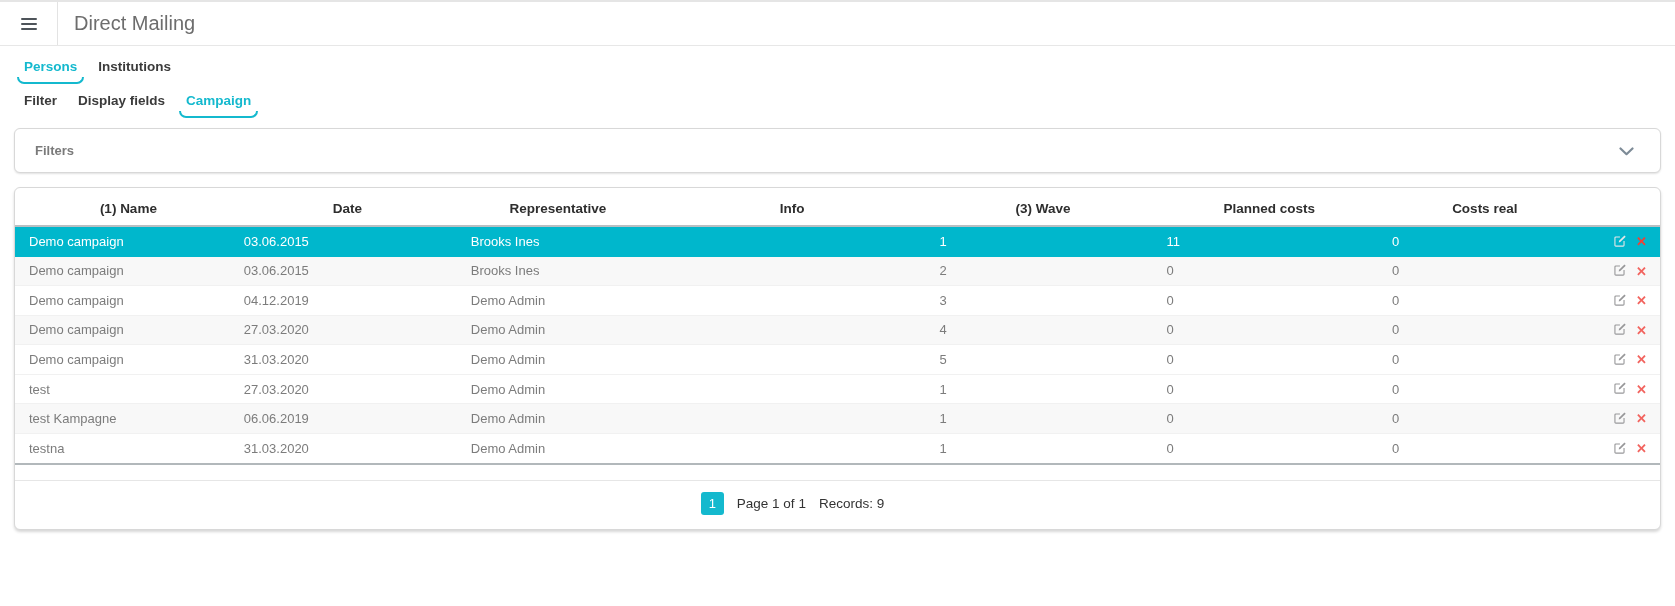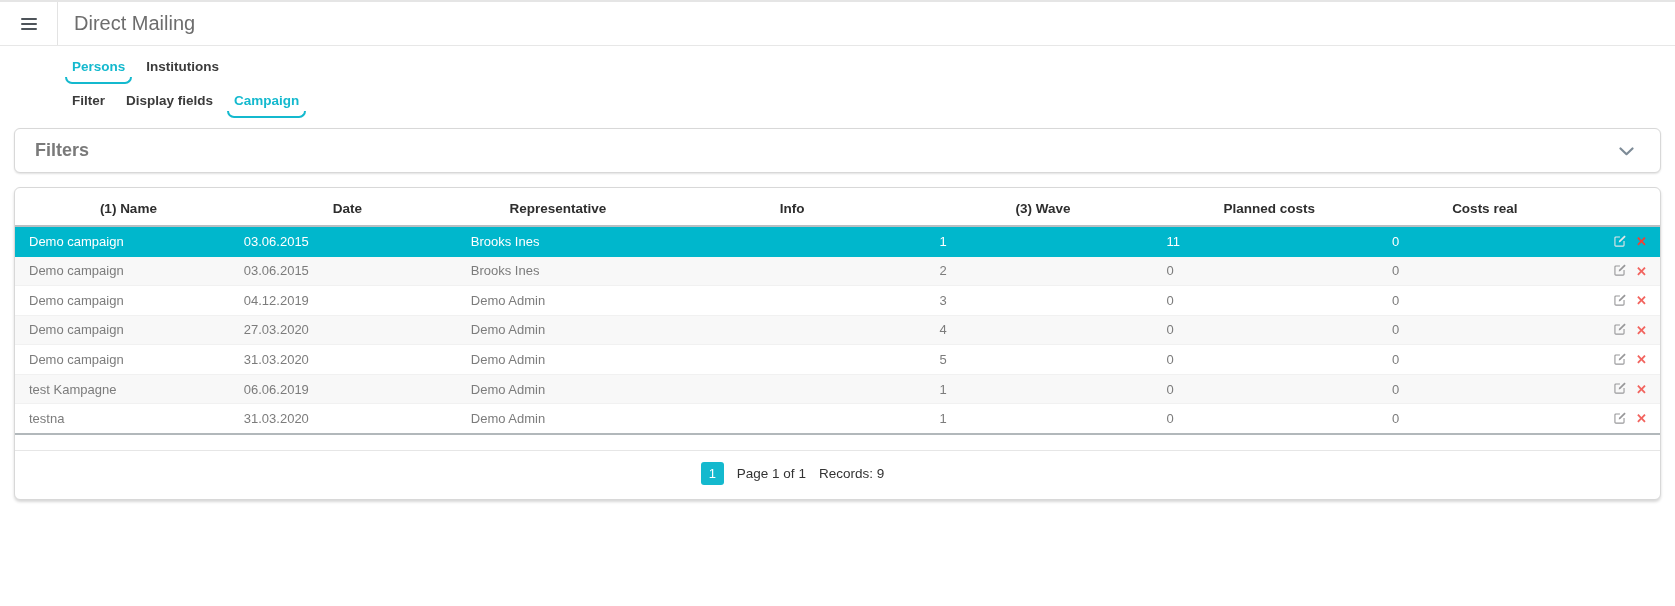--- a/index.html
+++ b/index.html
@@ -35,38 +35,38 @@
     background:var(--accent); color:#fff; border:none; border-radius:4px;
     font-family:inherit; font-size:13.5px; padding:0 13px; height:29px; cursor:pointer; white-space:nowrap;
   }
   .create-wrap { position:relative; display:inline-flex; }
   .create-highlight {
     position:absolute; left:-5px; right:-4px; top:-5px; bottom:-5px;
     border:3px solid var(--highlight); pointer-events:none;
   }
 
   
-  .tabs { display:flex; gap:21px; padding:13px 0 0 24px; align-items:flex-start;margin-left:48px; }
+  .tabs { display:flex; gap:21px; padding:13px 0 0 24px; align-items:flex-start; }
   .tabs.secondary { padding-top:9px; }
   .tab { font-size:13.5px; font-weight:700; color:#3b3b3b; cursor:pointer; }
   .tab .underline { display:none; }
   .tab.active { color:var(--accent); }
   .tab.active .underline {
     display:block; height:7px; border:2px solid var(--accent); border-top:none;
     border-radius:0 0 9px 9px; margin:3px -7px 0;
   }
 
   
   .filters-card {
     margin:10px 14px 0; height:45px; border:1px solid #d8d8d8; border-radius:6px;
     background:#fff; box-shadow:0 1px 2px rgba(0,0,0,0.12);
     display:flex; align-items:center; justify-content:space-between;
     padding:0 26px 0 20px; cursor:pointer;
   }
-  .filters-title { font-size:18px; font-weight:700; color:#7a7a7a; }
+  .filters-title { font-size:13px; font-weight:700; color:#7a7a7a; }
 
   
   .table-card {
     margin:14px 14px 0; border:1px solid #d8d8d8; border-radius:6px;
     background:#fff; box-shadow:0 2px 3px rgba(0,0,0,0.16); overflow:hidden;
   }
   table { width:100%; border-collapse:collapse; table-layout:fixed; font-size:13px; }
   th {
     text-align:center; font-size:13.5px; font-weight:700; color:#2e2e2e;
     padding:13px 6px 9px; border-bottom:2px solid #b9bfc2; white-space:nowrap;
@@ -232,20 +232,33 @@
           <td>Demo Admin</td>
           <td></td>
           <td>5</td>
           <td>0</td>
           <td>0</td>
           <td class="actions"><span class="icon edit-ic"><svg width="13" height="13" viewBox="0 0 14 14">
                 <path d="M10.8 7.6 V12 a1 1 0 0 1 -1 1 H2 a1 1 0 0 1 -1 -1 V4.2 a1 1 0 0 1 1 -1 H6.4" fill="none" stroke="currentColor" stroke-width="1.2"></path>
                 <path d="M5.1 9.1 l1.7 -0.45 L12.6 2.85 11.25 1.5 5.45 7.3 Z" fill="currentColor"></path>
               </svg></span><span class="icon del-ic">✕</span></td>
         </tr>
+        <tr>
+          <td>test</td>
+          <td>27.03.2020</td>
+          <td>Demo Admin</td>
+          <td></td>
+          <td>1</td>
+          <td>0</td>
+          <td>0</td>
+          <td class="actions"><span class="icon edit-ic"><svg width="13" height="13" viewBox="0 0 14 14">
+                <path d="M10.8 7.6 V12 a1 1 0 0 1 -1 1 H2 a1 1 0 0 1 -1 -1 V4.2 a1 1 0 0 1 1 -1 H6.4" fill="none" stroke="currentColor" stroke-width="1.2"></path>
+                <path d="M5.1 9.1 l1.7 -0.45 L12.6 2.85 11.25 1.5 5.45 7.3 Z" fill="currentColor"></path>
+              </svg></span><span class="icon del-ic">✕</span></td>
+        </tr>
         <tr class="alt">
           <td>test Kampagne</td>
           <td>06.06.2019</td>
           <td>Demo Admin</td>
           <td></td>
           <td>1</td>
           <td>0</td>
           <td>0</td>
           <td class="actions"><span class="icon edit-ic"><svg width="13" height="13" viewBox="0 0 14 14">
                 <path d="M10.8 7.6 V12 a1 1 0 0 1 -1 1 H2 a1 1 0 0 1 -1 -1 V4.2 a1 1 0 0 1 1 -1 H6.4" fill="none" stroke="currentColor" stroke-width="1.2"></path>

